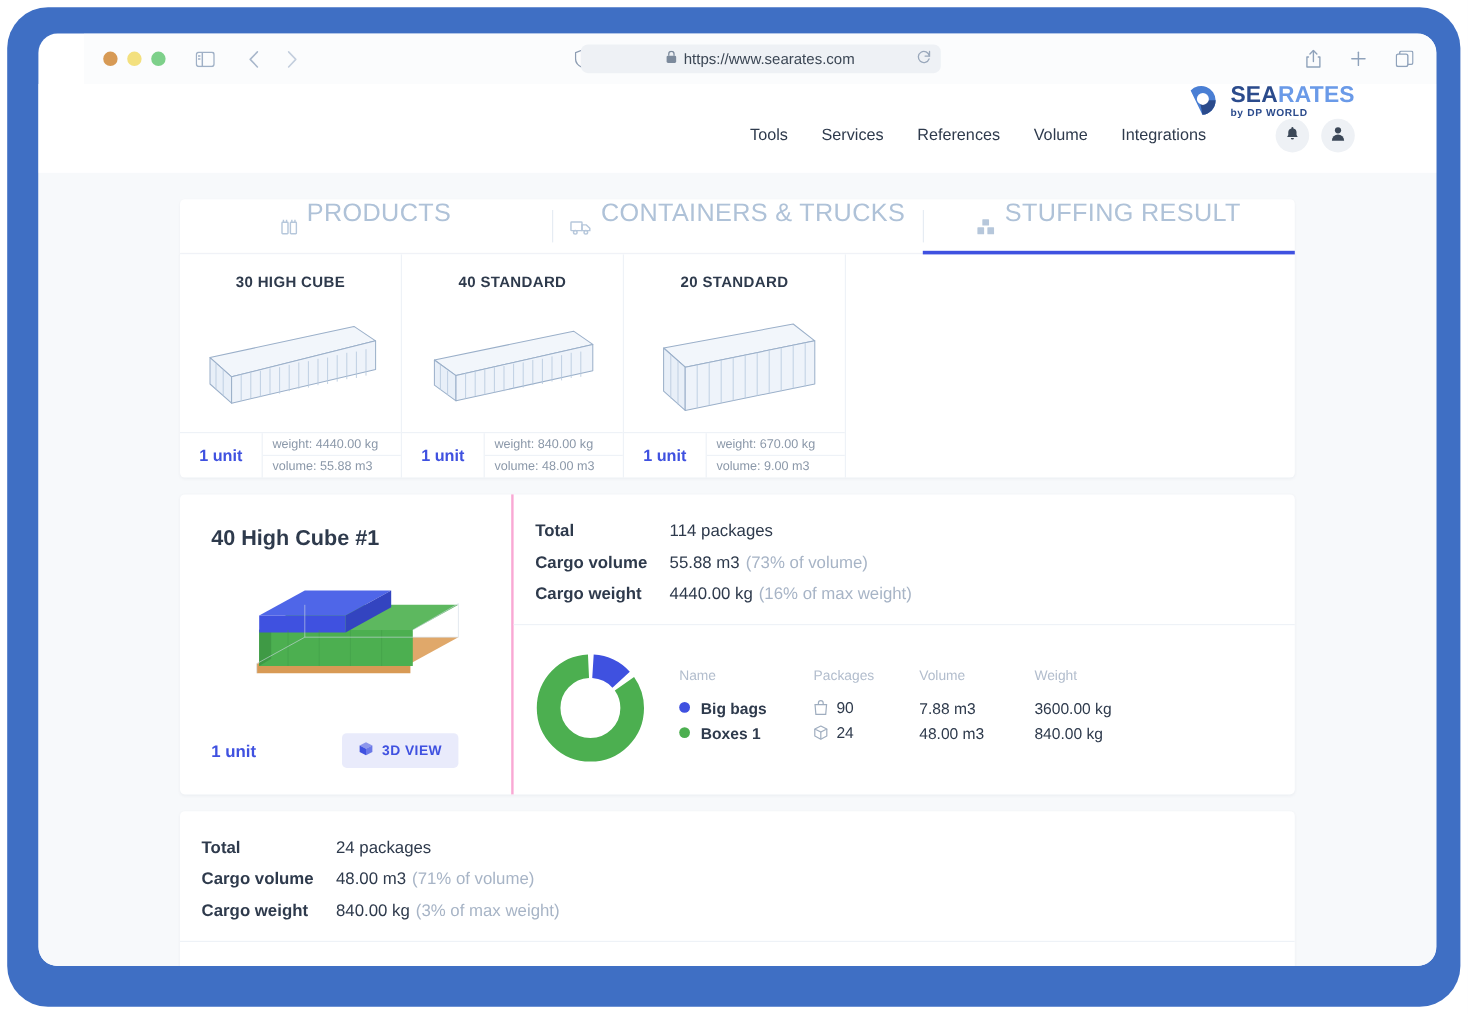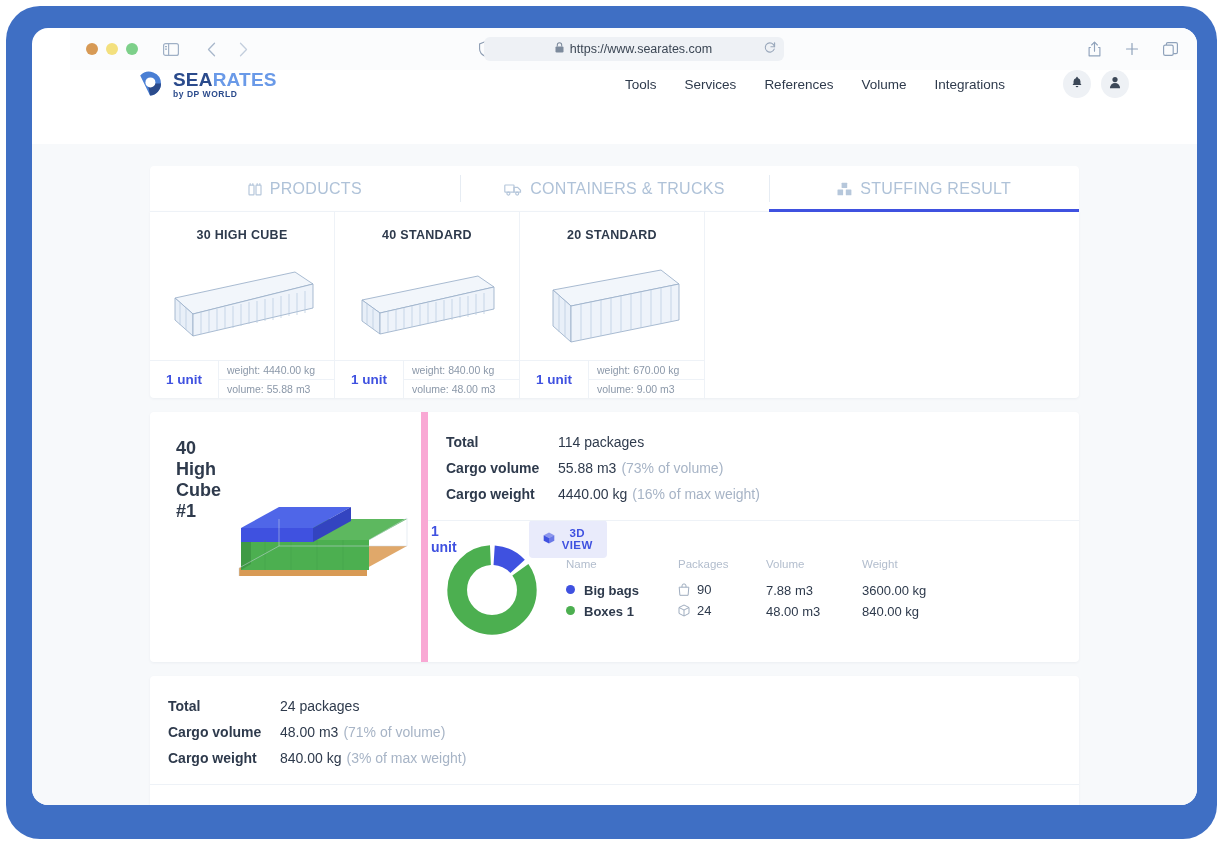--- a/index.html
+++ b/index.html
@@ -87,22 +87,23 @@
   #page {
     flex: 1 1 auto;
     background: #f7f9fb;
     overflow: hidden;
     position: relative;
   }
   #site-header {
     height: 74px;
     background: #ffffff;
     display: flex;
-    align-items: flex-start;
+    align-items: flex-end;
     padding: 0 68px 0 106px;
+    flex-direction: column;
   }
   
   #logo { display: flex; align-items: center; gap: 9px; }
   #logo-mark { width: 26px; height: 26px; position: relative; }
   #logo-text { line-height: 1; }
   .logo-top { font-size: 19px; font-weight: 700; letter-spacing: .2px; }
   .logo-sea { color: #2b4b8c; }
   .logo-rates { color: #6a9ae8; }
   .logo-sub { font-size: 8.5px; font-weight: 700; color: #2b4b8c; letter-spacing: .55px; margin-top: 1px; }
 
@@ -125,24 +126,23 @@
   #tabs {
     background: #ffffff;
     border-radius: 4px 4px 0 0;
     display: flex;
     height: 45px;
     box-shadow: 0 1px 2px rgba(20,40,80,.05);
   }
   .tab {
     flex: 1 1 0;
     display: flex;
-    align-items: center;
     justify-content: center;
     gap: 8px;
-    font-size: 16px;
+    font-size: 21px;
     letter-spacing: .3px;
     color: #afc2d8;
     position: relative;
   }
   .tab + .tab::before {
     content: "";
     position: absolute; left: 0; top: 9px; bottom: 9px;
     width: 1px; background: #e6ecf3;
   }
   .tab.active::after {
@@ -206,24 +206,24 @@
   
   .result {
     background: #ffffff;
     margin-top: 14px;
     border-radius: 4px;
     display: flex;
     box-shadow: 0 1px 3px rgba(20,40,80,.05);
   }
   .res-left {
     width: 278px;
-    border-right: 7px solid #f9a8d4;
+    border-right: 2px solid #f9a8d4;
     padding: 26px 0 0 26px;
     display: flex;
-    flex-direction: row;
+    flex-direction: column;
   }
   .res-name { font-size: 18px; font-weight: 700; color: #2e3a4c; }
   .res-art { flex: 1; display: flex; align-items: center; justify-content: center; padding-right: 20px; }
   .res-foot {
     display: flex; align-items: center;
     padding: 0 22px 22px 0;
     gap: 72px;
   }
   .res-units { font-size: 14px; font-weight: 700; color: #3f51e0; }
   .btn3d {

